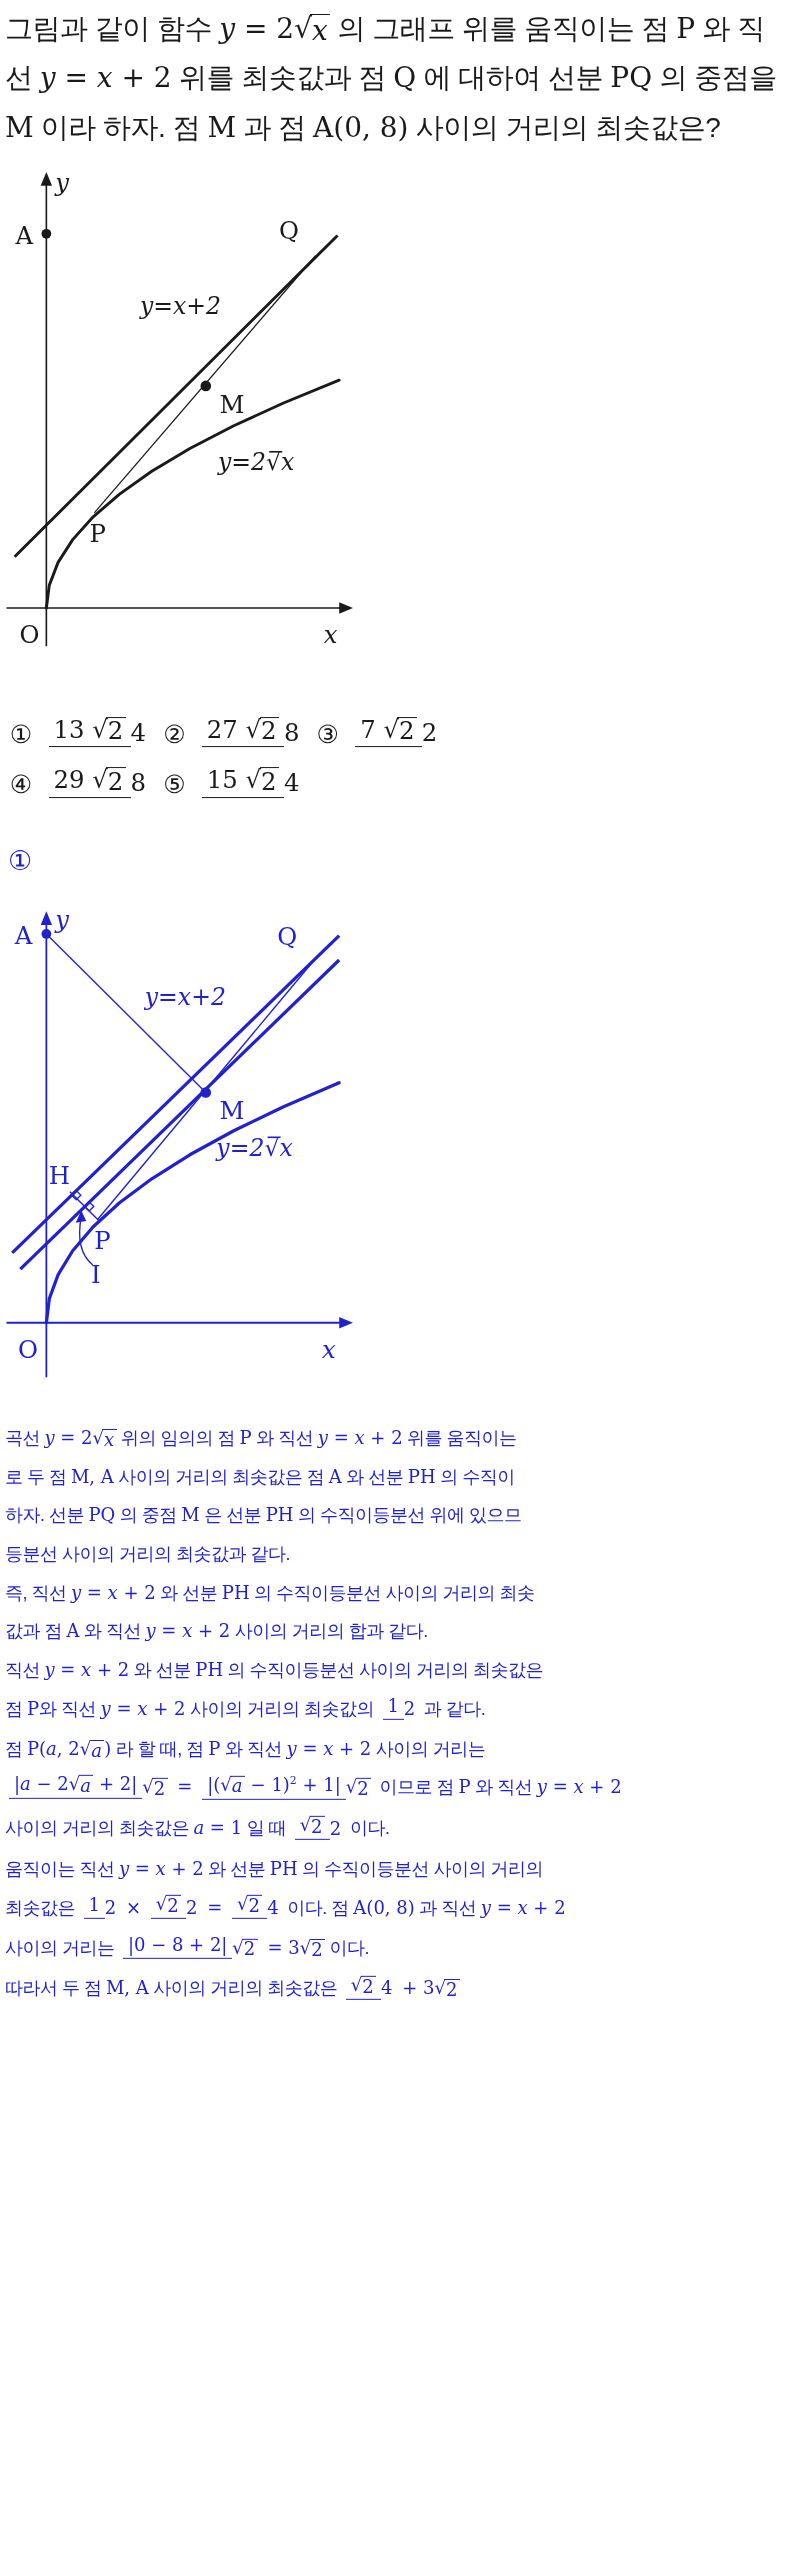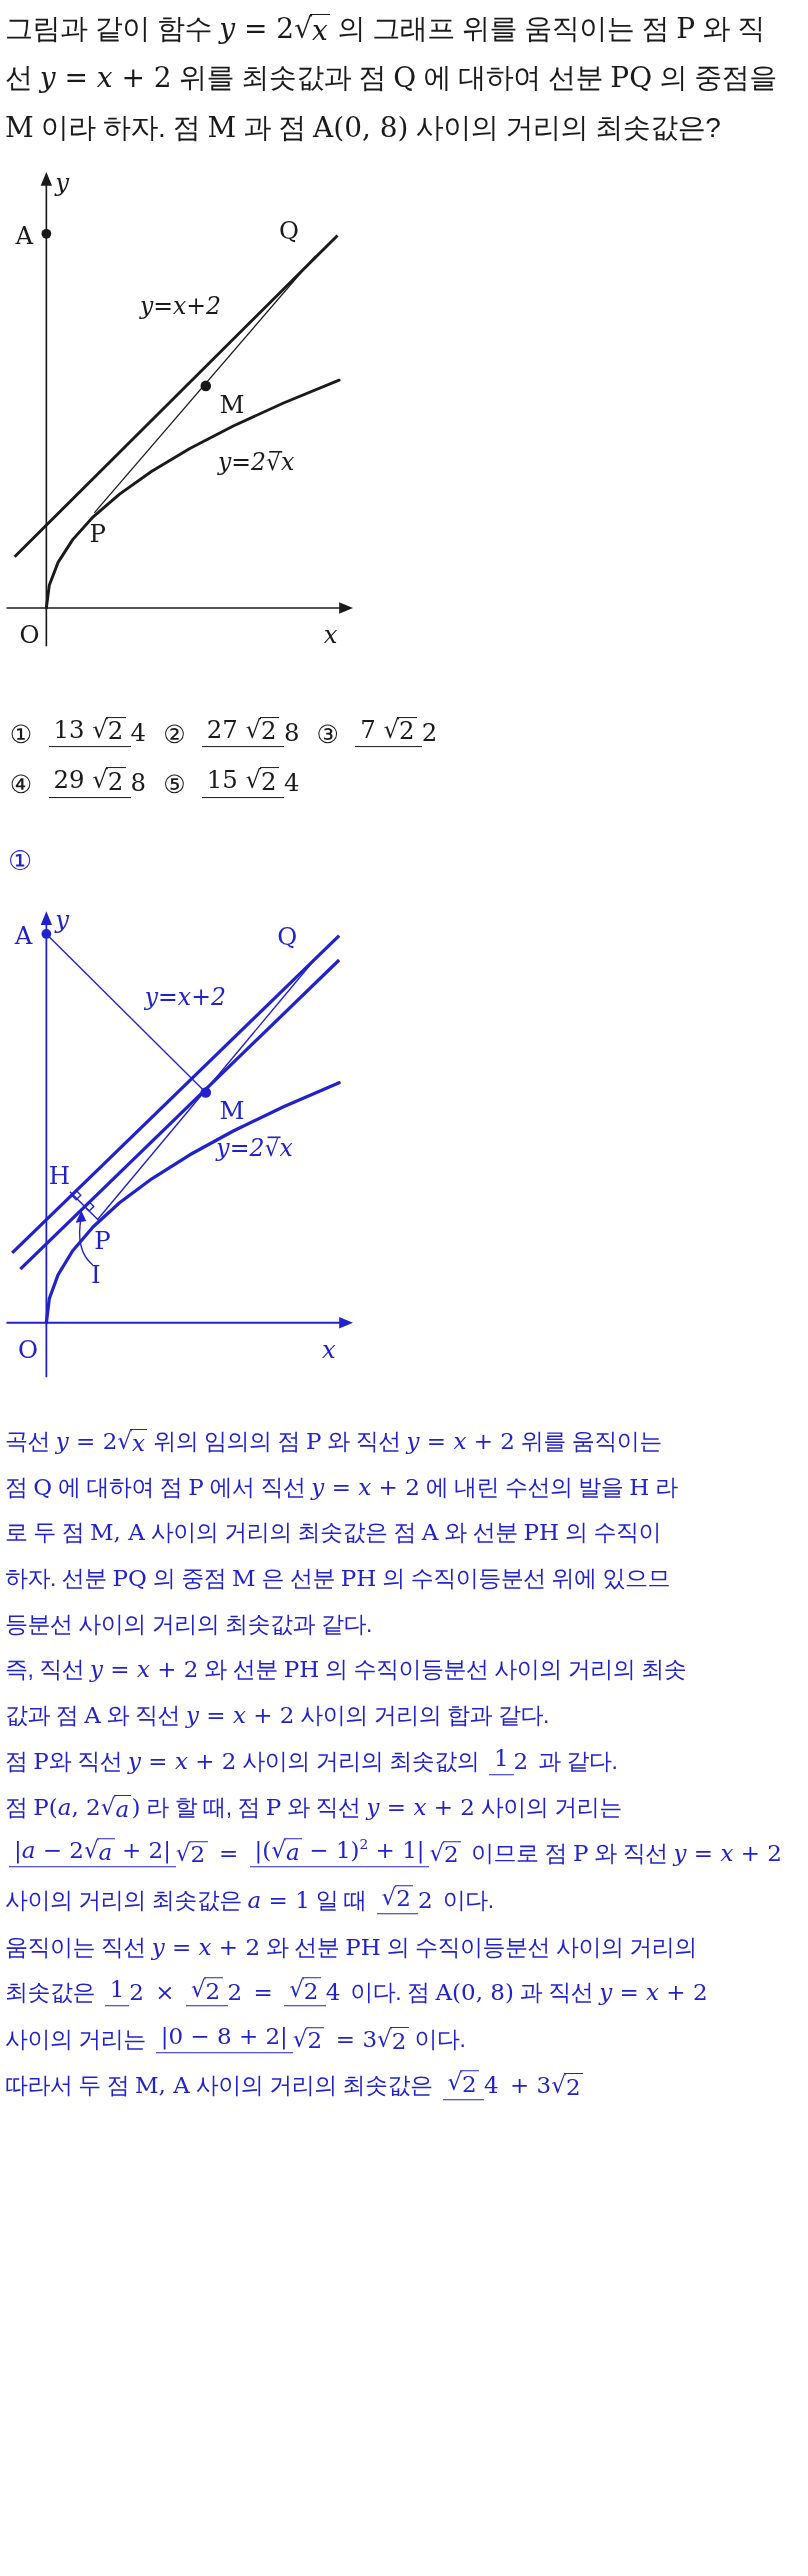--- a/index.html
+++ b/index.html
@@ -46,21 +46,21 @@
 .choice .cnum{ font-size:25px; margin-right:12.2px; }
 .choice-right{ margin-left:235px; }
 
 
 .answer-mark{
   margin:44px 0 21px 8.1px; font-size:27px; color:var(--blue);
   font-family:"DejaVu Serif", serif;
 }
 
 
-.sol{ font-size:23px; color:var(--blue); padding:6.5px 3.3px 19.5px 4.9px; }
+.sol{ font-size:18px; color:var(--blue); padding:6.5px 3.3px 19.5px 4.9px; }
 .sol .rich{ margin:14.7px 0; }
 </style>
 </head>
 <body>
 
 <div class="prob">
   <div class="rich"><span class="seg-k">그림과 같이 함수 </span><span class="seg-m">y</span><span class="seg-r"> = 2</span><span class="sqrt">
         <span class="surd seg-r">√</span>
         <span class="rad"><span class="seg-m">x</span></span>
       </span><span class="seg-k"> 의 그래프 위를 움직이는 점 </span><span class="seg-r">P</span><span class="seg-k"> 와 직</span></div>
@@ -199,26 +199,26 @@
   <text x="266" y="318" font-size="29" class="it" fill="var(--blue)">y=2√x</text>
   <line x1="329" y1="295" x2="345" y2="295" stroke="var(--blue)" stroke-width="2"></line>
 </svg>
 </div>
 
 <div class="sol">
   <div class="rich"><span class="seg-k">곡선 </span><span class="seg-m">y</span><span class="seg-r"> = 2</span><span class="sqrt">
         <span class="surd seg-r">√</span>
         <span class="rad"><span class="seg-m">x</span></span>
       </span><span class="seg-k"> 위의 임의의 점 </span><span class="seg-r">P</span><span class="seg-k"> 와 직선 </span><span class="seg-m">y</span><span class="seg-r"> = </span><span class="seg-m">x</span><span class="seg-r"> + 2</span><span class="seg-k"> 위를 움직이는</span></div>
-  <div class="rich"><span class="seg-k">점 </span><span class="seg-r">Q</span><span class="seg-k"> 에 대하여 점 </span><span class="seg-r">P</span><span class="seg-k"> 에서 직선 </span><span class="seg-m">y</span><span class="seg-r"> = </span><span class="seg-m">x</span><span class="seg-r"> + 2</span><span class="seg-k"> 에 내린 수선의 발을 </span><span class="seg-r">H</span><span class="seg-k"> 라</span></div>
   <div class="rich"><span class="seg-k">로 두 점 </span><span class="seg-r">M, A</span><span class="seg-k"> 사이의 거리의 최솟값은 점 </span><span class="seg-r">A</span><span class="seg-k"> 와 선분 </span><span class="seg-r">PH</span><span class="seg-k"> 의 수직이</span></div>
   <div class="rich"><span class="seg-k">하자. 선분 </span><span class="seg-r">PQ</span><span class="seg-k"> 의 중점 </span><span class="seg-r">M</span><span class="seg-k"> 은 선분 </span><span class="seg-r">PH</span><span class="seg-k"> 의 수직이등분선 위에 있으므</span></div>
   <div class="rich"><span class="seg-k">등분선 사이의 거리의 최솟값과 같다.</span></div>
   <div class="rich"><span class="seg-k">즉, 직선 </span><span class="seg-m">y</span><span class="seg-r"> = </span><span class="seg-m">x</span><span class="seg-r"> + 2</span><span class="seg-k"> 와 선분 </span><span class="seg-r">PH</span><span class="seg-k"> 의 수직이등분선 사이의 거리의 최솟</span></div>
   <div class="rich"><span class="seg-k">값과 점 </span><span class="seg-r">A</span><span class="seg-k"> 와 직선 </span><span class="seg-m">y</span><span class="seg-r"> = </span><span class="seg-m">x</span><span class="seg-r"> + 2</span><span class="seg-k"> 사이의 거리의 합과 같다.</span></div>
+  <div class="rich"><span class="seg-k">직선 </span><span class="seg-m">y</span><span class="seg-r"> = </span><span class="seg-m">x</span><span class="seg-r"> + 2</span><span class="seg-k"> 와 선분 </span><span class="seg-r">PH</span><span class="seg-k"> 의 수직이등분선 사이의 거리의 최솟값은</span></div>
   <div class="rich"><span class="seg-k">점 </span><span class="seg-r">P</span><span class="seg-k">와 직선 </span><span class="seg-m">y</span><span class="seg-r"> = </span><span class="seg-m">x</span><span class="seg-r"> + 2</span><span class="seg-k"> 사이의 거리의 최솟값의 </span><span class="frac">
         <span class="num"><span class="seg-r">1</span></span>
         <span class="den"><span class="seg-r">2</span></span>
       </span><span class="seg-k"> 과 같다.</span></div>
   <div class="rich"><span class="seg-k">점 </span><span class="seg-r">P(</span><span class="seg-m">a</span><span class="seg-r">, 2</span><span class="sqrt">
         <span class="surd seg-r">√</span>
         <span class="rad"><span class="seg-m">a</span></span>
       </span><span class="seg-r">)</span><span class="seg-k"> 라 할 때, 점 </span><span class="seg-r">P</span><span class="seg-k"> 와 직선 </span><span class="seg-m">y</span><span class="seg-r"> = </span><span class="seg-m">x</span><span class="seg-r"> + 2</span><span class="seg-k"> 사이의 거리는</span></div>
   <div class="rich"><span class="frac">
         <span class="num"><span class="seg-r">|</span><span class="seg-m">a</span><span class="seg-r"> − 2</span><span class="sqrt">

